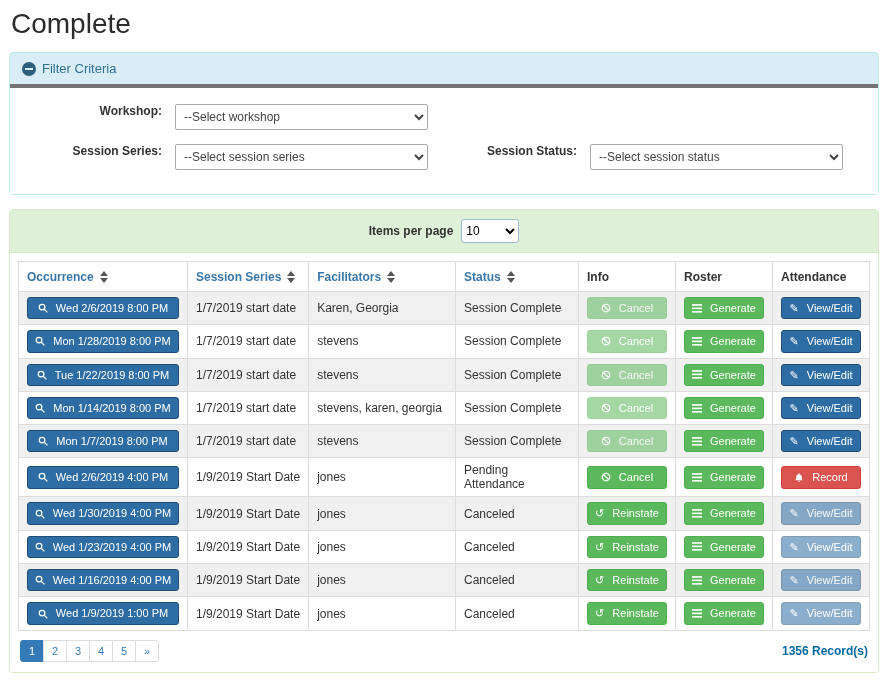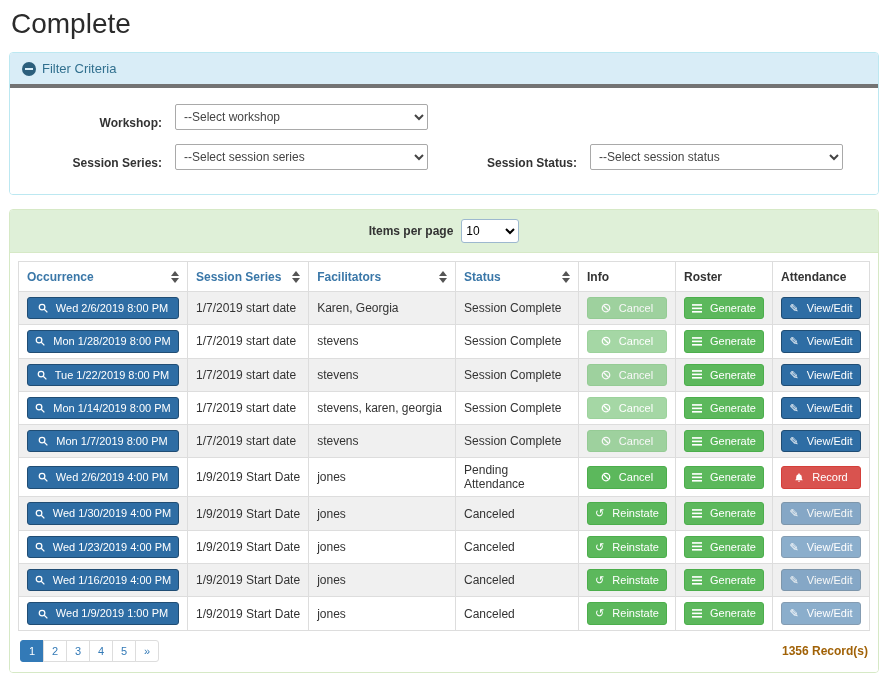--- a/index.html
+++ b/index.html
@@ -20,21 +20,21 @@
     border-bottom:4px solid #737373; border-radius:3px 3px 0 0;
     display:flex; align-items:center; font-size:13px;
   }
   .minus-circle {
     width:14px; height:14px; border-radius:50%; background:#2c5f7c;
     display:inline-flex; align-items:center; justify-content:center; margin-right:6px;
   }
   .minus-circle::after { content:""; width:8px; height:2px; background:#d9edf7; display:block; }
   .panel-filter-body { padding:16px 15px 10px 15px; background:#fff; border-radius:0 0 3px 3px; }
   .f-row { display:flex; margin-bottom:14px; }
-  .f-group { display:flex; align-items:flex-end; }
+  .f-group { display:flex; align-items:flex-start; }
   .f-label { width:150px; text-align:right; font-weight:bold; font-size:12px; padding-right:13px; color:#333; }
   .f-label2 { width:140px; }
   .g2 { margin-left:22px; }
   select.f-select {
     width:253px; height:26px; font-size:12px; color:#444;
     border:1px solid #a9a9a9; border-radius:2px; background:#fff; padding:2px 4px;
   }
 
   
   .panel-table { border:1px solid #d6e9c6; border-radius:4px; }
@@ -42,21 +42,21 @@
     background:#dff0d8; padding:9px 10px; border-bottom:1px solid #d6e9c6;
     border-radius:3px 3px 0 0; display:flex; justify-content:center; align-items:center;
   }
   .ipp-label { font-weight:bold; margin-right:8px; font-size:12px; color:#333; }
   select.ipp-select { width:58px; height:24px; font-size:12px; border:1px solid #9db8cf; border-radius:3px; background:#fff; }
   .panel-table-body { padding:8px 8px 10px 8px; background:#fff; border-radius:0 0 3px 3px; }
 
   table.sessions { width:100%; border-collapse:collapse; font-size:12px; }
   table.sessions th, table.sessions td { border:1px solid #ddd; padding:5px 8px; text-align:left; vertical-align:middle; }
   table.sessions th { background:#fff; font-weight:bold; height:30px; }
-  .th-inner { display:flex; align-items:center; justify-content:space-between; }
+  .th-inner { display:flex; align-items:center; }
   .th-sortable .th-label { color:#3a77a8; cursor:pointer; }
   .th-plain .th-label { color:#333; }
   .sort-icon { display:inline-flex; flex-direction:column; line-height:4px; margin-left:6px; }
   .sort-icon i { display:block; width:0; height:0; border-left:4px solid transparent; border-right:4px solid transparent; }
   .sort-icon .up { border-bottom:5px solid #555; margin-bottom:2px; }
   .sort-icon .dn { border-top:5px solid #555; }
   tbody tr { height:32px; }
   tbody tr:nth-child(odd) { background:#f0f0f0; }
   tbody tr:nth-child(even) { background:#fff; }
 
@@ -81,21 +81,21 @@
   .table-footer { display:flex; justify-content:space-between; align-items:center; margin-top:9px; padding:0 2px; }
   .pagination { display:flex; }
   .page-link {
     min-width:24px; height:22px; display:inline-flex; align-items:center; justify-content:center;
     border:1px solid #ddd; background:#fff; color:#337ab7; font-size:11px; padding:0 6px;
     margin-left:-1px; cursor:pointer; text-decoration:none;
   }
   .page-link.first { margin-left:0; border-radius:3px 0 0 3px; }
   .page-link.last { border-radius:0 3px 3px 0; }
   .page-link.active { background:#337ab7; border-color:#337ab7; color:#fff; }
-  .records-count { color:#a16207; font-size:12px; font-weight:bold; }
+  .records-count { color:#0369a1; font-size:12px; font-weight:bold; }
 
   
   .site-footer {
     flex-shrink:0; border-top:1px solid #ddd; margin-top:26px;
     padding:9px 10px 12px 10px; display:flex; justify-content:space-between; align-items:center;
     font-size:11.5px; color:#333;
   }
 </style>
 </head>
 <body>

